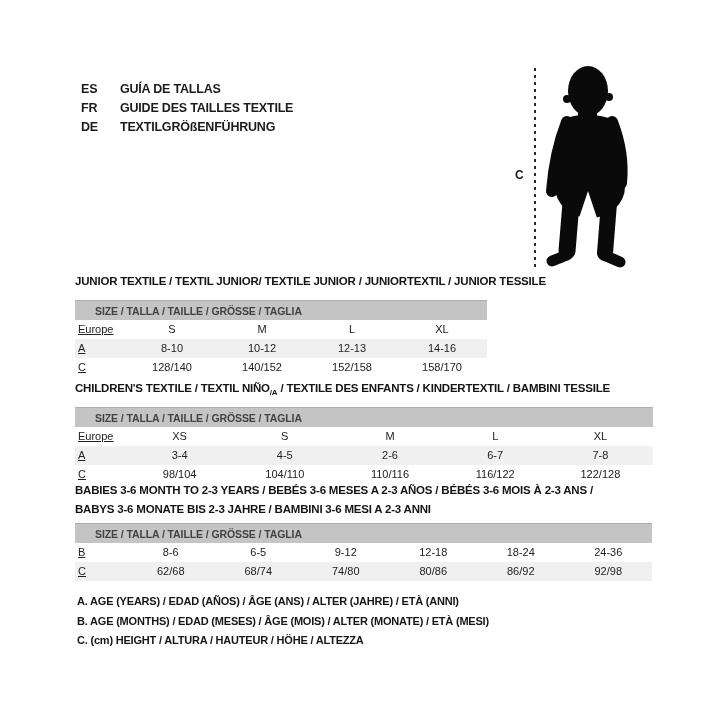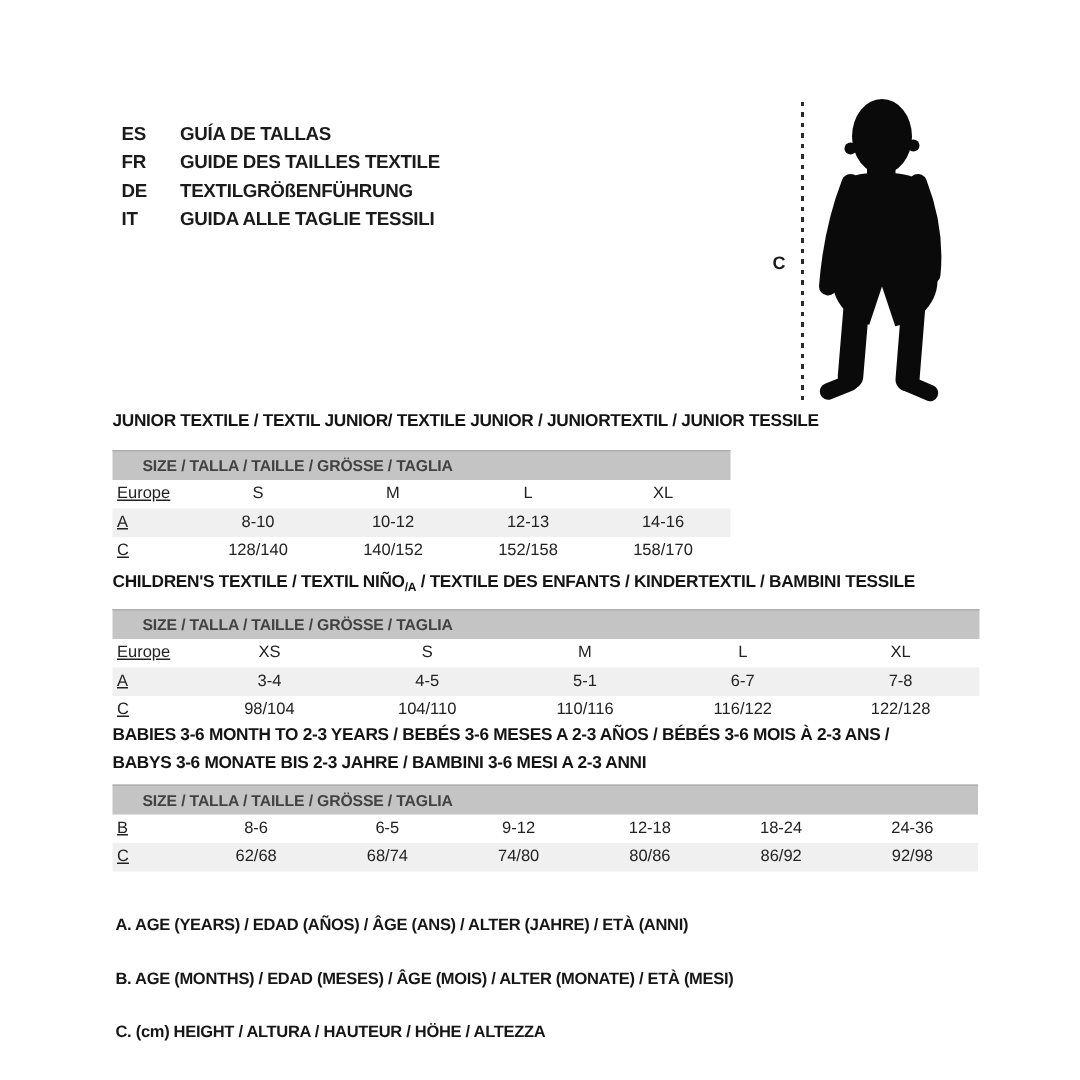--- a/index.html
+++ b/index.html
@@ -33,43 +33,39 @@
   .sec1 .trow { grid-template-columns:52px repeat(4,1fr); }
   .sec2 { top:379px; width:578px; }
   .sec2 .bar { margin-top:5px; }
   .sec2 .trow { grid-template-columns:52px repeat(5,1fr); }
   .sec3 { top:481px; width:577px; }
   .sec3 .bar { margin-top:4px; }
   .sec3 .trow { grid-template-columns:52px repeat(6,1fr); }
 
   
   .legend { position:absolute; left:77px; top:592px; }
-  .legend-line { height:19.5px; line-height:19.5px; font-size:11px; font-weight:bold; letter-spacing:-0.2px; color:#161616; white-space:nowrap;margin-top:16px; }
+  .legend-line { height:19.5px; line-height:19.5px; font-size:11px; font-weight:bold; letter-spacing:-0.2px; color:#161616; white-space:nowrap; }
 </style>
 </head>
 <body>
 
 <div class="canvas">
 
   <div class="lang-block">
     <div class="lang-row">
       <span class="lang-code">ES</span>
       <span class="lang-label">GUÍA DE TALLAS</span>
     </div>
     <div class="lang-row">
       <span class="lang-code">FR</span>
       <span class="lang-label">GUIDE DES TAILLES TEXTILE</span>
     </div>
     <div class="lang-row">
       <span class="lang-code">DE</span>
       <span class="lang-label">TEXTILGRÖßENFÜHRUNG</span>
-    </div>
-    <div class="lang-row">
-      <span class="lang-code">IT</span>
-      <span class="lang-label">GUIDA ALLE TAGLIE TESSILI</span>
     </div>
   </div>
 
   <span class="c-label">C</span>
   <div class="measure-line"></div>
   <svg class="silhouette" width="100" height="205" viewBox="0 0 100 205" aria-hidden="true">
     <g fill="#0a0a0a">
       <ellipse cx="48" cy="26" rx="20" ry="25"></ellipse>
       <circle cx="27" cy="34" r="4"></circle>
       <circle cx="69" cy="32" r="4"></circle>
@@ -124,21 +120,21 @@
       <span class="cell">XS</span>
       <span class="cell">S</span>
       <span class="cell">M</span>
       <span class="cell">L</span>
       <span class="cell">XL</span>
     </div>
     <div class="trow shaded">
       <span class="rlabel">A</span>
       <span class="cell">3-4</span>
       <span class="cell">4-5</span>
-      <span class="cell">5-1</span>
+      <span class="cell">2-6</span>
       <span class="cell">6-7</span>
       <span class="cell">7-8</span>
     </div>
     <div class="trow">
       <span class="rlabel">C</span>
       <span class="cell">98/104</span>
       <span class="cell">104/110</span>
       <span class="cell">110/116</span>
       <span class="cell">116/122</span>
       <span class="cell">122/128</span>

